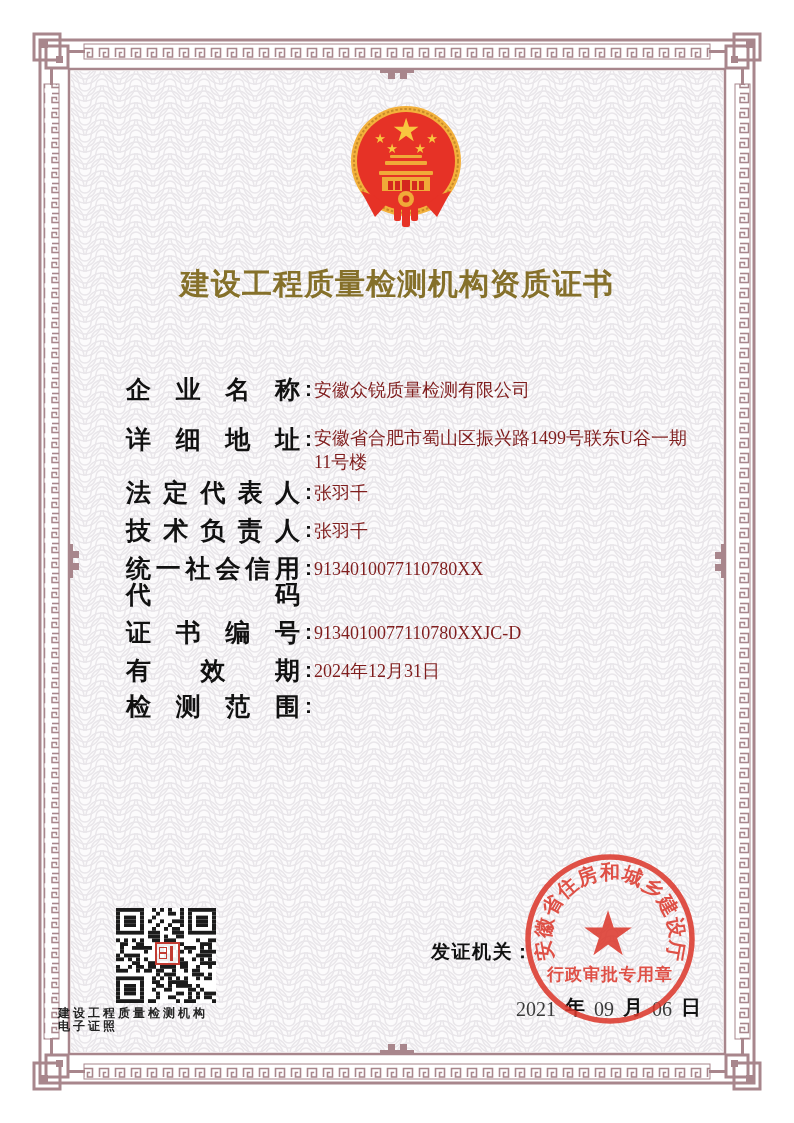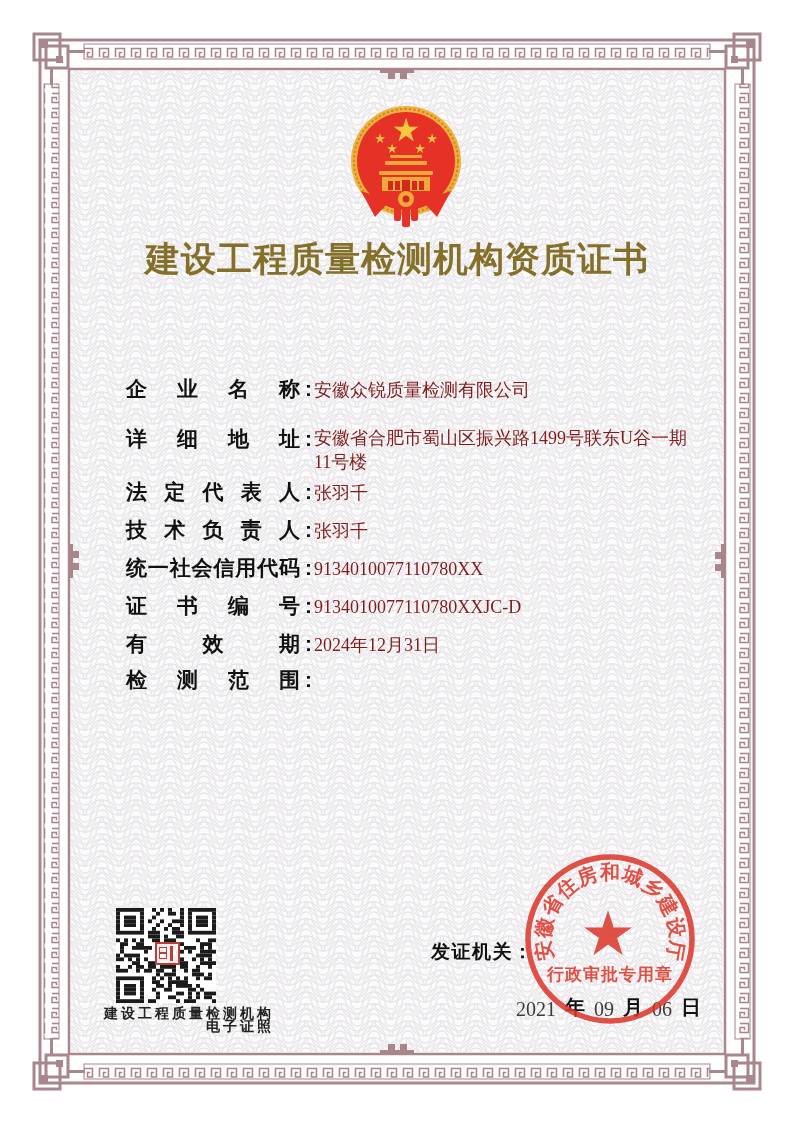--- a/index.html
+++ b/index.html
@@ -3,47 +3,47 @@
 <meta charset="utf-8">
 <style>
   html,body{margin:0;padding:0;background:#fff;}
   #page{position:relative;width:794px;height:1123px;background:#ffffff;overflow:hidden;
         font-family:"Liberation Sans","DejaVu Sans",sans-serif;}
   .bg{position:absolute;left:0;top:0;width:794px;height:1123px;z-index:0;}
 
   .emblem{position:absolute;left:345px;top:103px;width:122px;height:130px;z-index:1;}
   .em-star{fill:#f8c63f;text-anchor:middle;dominant-baseline:central;font-family:"DejaVu Sans",sans-serif;}
 
-  .title{position:absolute;left:0;top:236px;width:100%;text-align:center;z-index:1;
-         font-size:35px;font-weight:bold;color:#85702a;letter-spacing:1px;margin:0;}
+  .title{position:absolute;left:0;top:264px;width:100%;text-align:center;z-index:1;
+         font-size:30px;font-weight:bold;color:#85702a;letter-spacing:1px;margin:0;}
 
   .fields{position:absolute;left:126px;top:376px;width:572px;z-index:1;}
   .frow{display:flex;align-items:flex-start;margin-top:12px;}
   .frow:nth-child(1){margin-top:0;}
   .frow:nth-child(2){margin-top:24px;}
   .frow:nth-child(3){margin-top:5px;}
   .frow:nth-child(8){margin-top:10px;}
-  .flabel{display:block;width:174px;flex:0 0 174px;font-size:21px;font-weight:bold;color:#111;
+  .flabel{display:block;width:174px;flex:0 0 174px;font-size:25px;font-weight:bold;color:#111;
           line-height:26px;text-align:justify;text-align-last:justify;}
   .fcolon{font-size:21px;font-weight:bold;color:#111;line-height:26px;margin:0 2px 0 5px;}
   .fvalue{flex:1;font-family:"Liberation Serif","DejaVu Serif",serif;font-size:18px;color:#7f1d1d;
           line-height:24px;padding-top:2px;max-width:392px;}
   .frow.addr .fvalue{padding-top:0;}
 
   .qr-block{position:absolute;left:116px;top:908px;width:100px;z-index:1;}
   #qr-svg{display:block;width:100px;height:95px;background:#fff;}
   .qr-seal{position:absolute;left:39px;top:34px;width:25px;height:23px;box-sizing:border-box;
            border:2px solid #c23b32;background:rgba(255,255,255,.92);}
   .qr-seal i{position:absolute;display:block;}
   .qr-seal .g1{left:2px;top:3px;width:8px;height:12px;border:1.5px solid #c23b32;box-sizing:border-box;}
   .qr-seal .g2{left:13px;top:2px;width:3px;height:15px;background:#c23b32;}
   .qr-seal .g3{left:3px;top:8px;width:6px;height:2px;background:#c23b32;}
-  .qr-cap{position:absolute;left:-58px;top:99px;width:216px;text-align:right;
+  .qr-cap{position:absolute;left:-58px;top:99px;width:216px;text-align:left;
           font-family:"Liberation Serif","DejaVu Serif",serif;font-weight:bold;color:#222;
-          font-size:14px;letter-spacing:3px;line-height:13px;}
+          font-size:12px;letter-spacing:3px;line-height:13px;}
 
   .issuer{position:absolute;left:431px;top:939px;font-size:19px;font-weight:bold;color:#111;
           letter-spacing:1.5px;z-index:1;}
 
   .date{position:absolute;left:516px;top:994px;display:flex;align-items:flex-end;column-gap:9px;z-index:1;}
   .d-num{font-family:"Liberation Serif","DejaVu Serif",serif;font-size:20px;color:#3a3a3a;}
   .d-unit{font-size:20px;font-weight:bold;color:#111;}
 
   .seal{position:absolute;left:524px;top:853px;width:172px;height:172px;z-index:2;opacity:.86;}
   .ring-char{font-family:"Liberation Sans","DejaVu Sans",sans-serif;font-weight:bold;font-size:20px;

